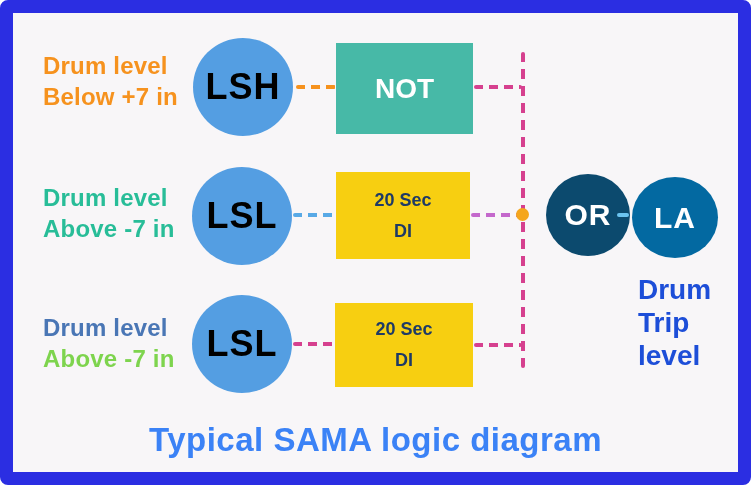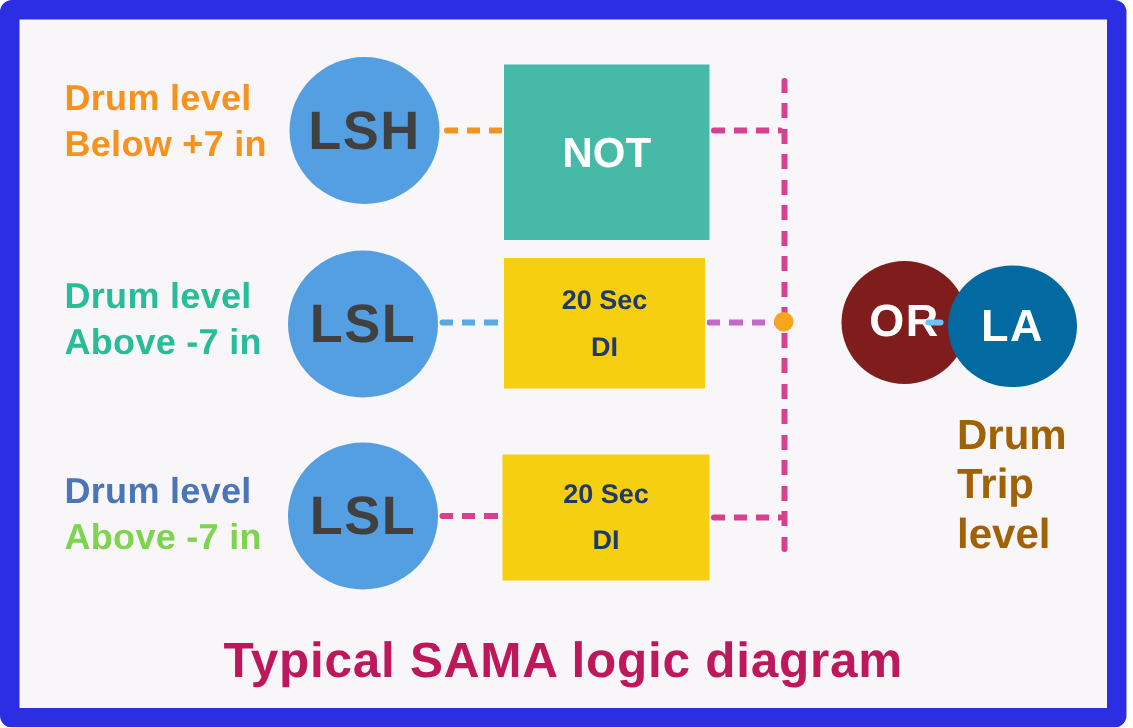--- a/index.html
+++ b/index.html
@@ -15,21 +15,21 @@
     background:#f8f6f8;
   }
   .side-label{
     position:absolute;left:43px;width:160px;
     font-size:24px;font-weight:bold;line-height:31px;letter-spacing:0.2px;
   }
   .side-label .ln{display:block;}
   .sensor{
     position:absolute;width:100px;height:98px;border-radius:50%;
     display:flex;align-items:center;justify-content:center;
-    color:#404040;font-size:36px;font-weight:bold;letter-spacing:1px;
+    color:#000000;font-size:36px;font-weight:bold;letter-spacing:1px;
   }
   .block{
     position:absolute;display:flex;flex-direction:column;
     align-items:center;justify-content:center;
     font-size:18px;font-weight:bold;line-height:31px;text-align:center;
   }
   .hdash{
     position:absolute;height:4px;border-radius:2px;
     background:repeating-linear-gradient(90deg, var(--c) 0 9px, transparent 9px 15px);
   }
@@ -59,21 +59,21 @@
 
 <div class="canvas">
   <div class="frame"></div>
 
   <div class="side-label" style="top:50px;">
     <span class="ln" style="color: rgb(246, 146, 30);">Drum level</span>
     <span class="ln" style="color: rgb(246, 146, 30);">Below +7 in</span>
   </div>
   <div class="sensor" style="left: 193px; top: 38px; background-color: rgb(84, 158, 226);">LSH</div>
   <div class="hdash" style="left: 296px; top: 85px; width: 40px; --c: #f6921e;"></div>
-  <div class="block" style="left: 336px; top: 43px; width: 137px; height: 117px; font-size: 28px; background-color: rgb(71, 185, 167);">
+  <div class="block" style="left: 336px; top: 43px; width: 137px; height: 91px; font-size: 28px; background-color: rgb(71, 185, 167);">
     <span style="color: rgb(255, 255, 255);">NOT</span>
   </div>
   <div class="hdash" style="left: 474px; top: 85px; width: 48px; --c: #d6408f;"></div>
 
   <div class="side-label" style="top:182px;">
     <span class="ln" style="color: rgb(40, 189, 152);">Drum level</span>
     <span class="ln" style="color: rgb(40, 189, 152);">Above -7 in</span>
   </div>
   <div class="sensor" style="left: 192px; top: 167px; background-color: rgb(84, 158, 226);">LSL</div>
   <div class="hdash" style="left: 293px; top: 213px; width: 43px; --c: #58a9e6;"></div>
@@ -91,24 +91,24 @@
   <div class="hdash" style="left: 293px; top: 342px; width: 42px; --c: #d6408f;"></div>
   <div class="block" style="left: 335px; top: 303px; width: 138px; height: 84px; background-color: rgb(247, 207, 17);">
     <span style="color: rgb(30, 58, 102);">20 Sec</span>
     <span style="color: rgb(30, 58, 102);">DI</span>
   </div>
   <div class="hdash" style="left: 474px; top: 343px; width: 48px; --c: #d6408f;"></div>
 
   <div class="vdash" style="left: 521px; top: 52px; height: 316px; --c: #d6408f;"></div>
   <div class="dot" style="left: 516px; top: 208px; width: 13px; height: 13px; background-color: rgb(245, 166, 29);"></div>
 
-  <div class="gate" style="left: 561px; top: 174px; width: 84px; height: 82px; background-color: #7f1d1d;">OR</div>
+  <div class="gate" style="left: 546px; top: 174px; width: 84px; height: 82px; background-color: #0c4a6e;">OR</div>
   <div class="shortdash" style="left: 617px; top: 213px; width: 12px; background-color: rgb(108, 196, 240);"></div>
   <div class="gate" style="left: 632px; top: 177px; width: 86px; height: 81px; background-color: #0369a1;">LA</div>
 
-  <div class="caption" style="color: #a16207;">
+  <div class="caption" style="color: #1d4ed8;">
     <span class="ln">Drum</span>
     <span class="ln">Trip</span>
     <span class="ln">level</span>
   </div>
 
-  <div class="title" style="color: #be185d;">Typical SAMA logic diagram</div>
+  <div class="title" style="color: #3b82f6;">Typical SAMA logic diagram</div>
 </div>
 
 </body></html>

